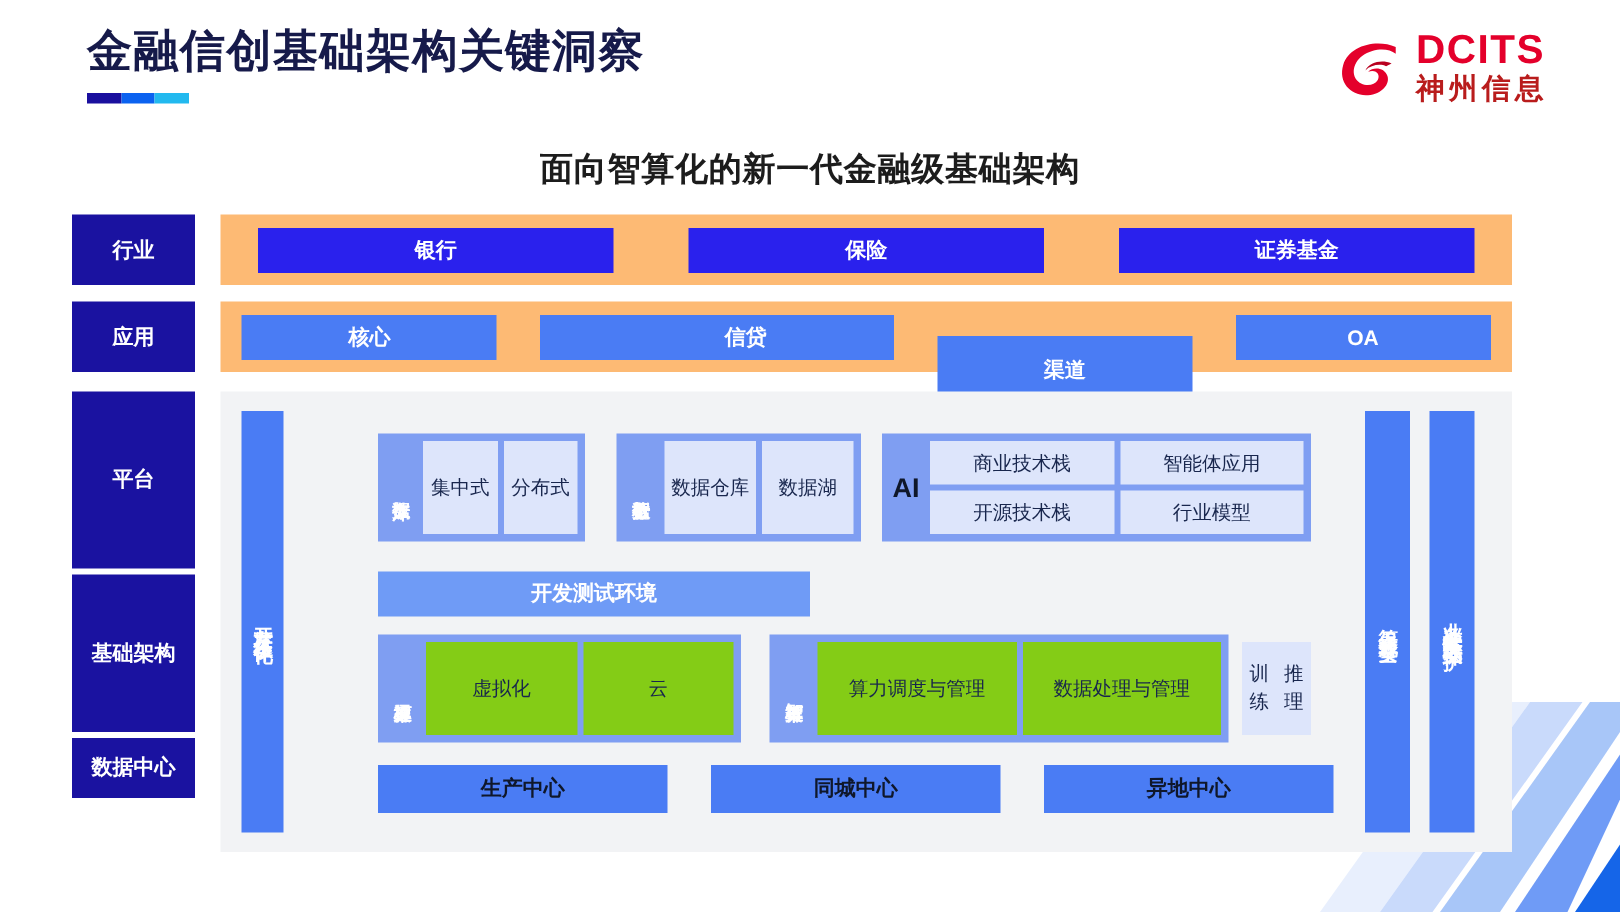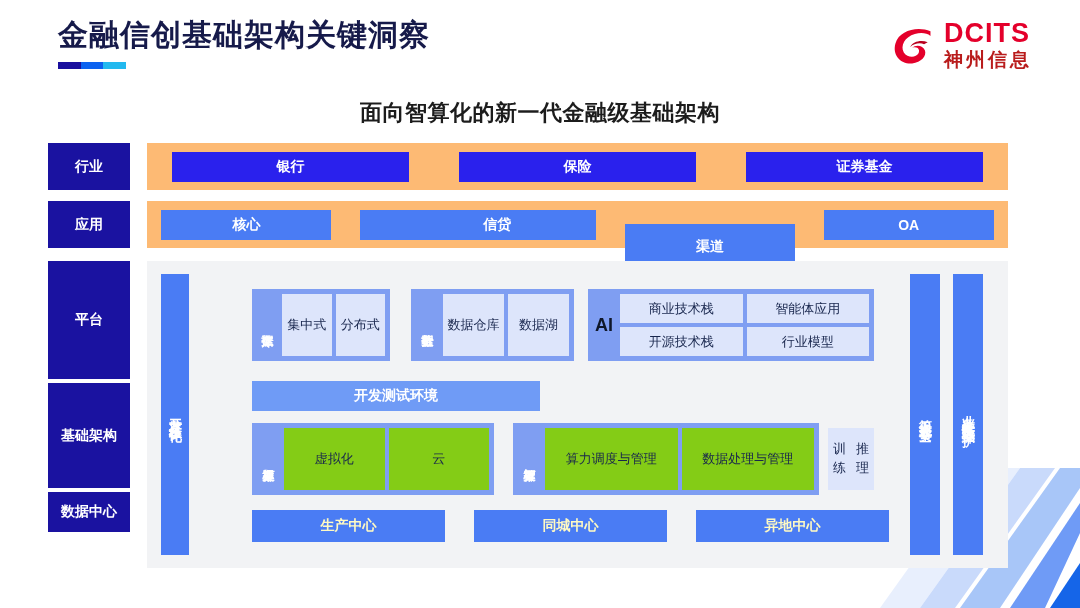--- a/index.html
+++ b/index.html
@@ -77,21 +77,21 @@
     background:#dde5fb;color:#18264d;font-size:13px;
     display:flex;align-items:center;justify-content:center;flex:1;text-align:center;
   }
   .cell.pale{background:#84cc16;}
 
   .envbar{
     position:absolute;background:#6f9bf6;color:#fff;font-weight:bold;font-size:14px;
     display:flex;align-items:center;justify-content:center;
   }
   .dcbar{
-    position:absolute;background:#4a7cf4;color:#fef9c3;font-weight:bold;font-size:14px;
+    position:absolute;background:#4a7cf4;color:#0f172a;font-weight:bold;font-size:14px;
     display:flex;align-items:center;justify-content:center;
   }
   .sidebar-v{
     position:absolute;background:#4a7cf4;color:#fff;font-weight:bold;font-size:13px;
     writing-mode:vertical-rl;text-orientation:upright;letter-spacing:2px;
     display:flex;align-items:center;justify-content:center;
   }
   .ai-tag{
     color:#0f172a;font-weight:bold;font-size:18px;display:flex;align-items:center;
     justify-content:center;flex:none;width:22px;

